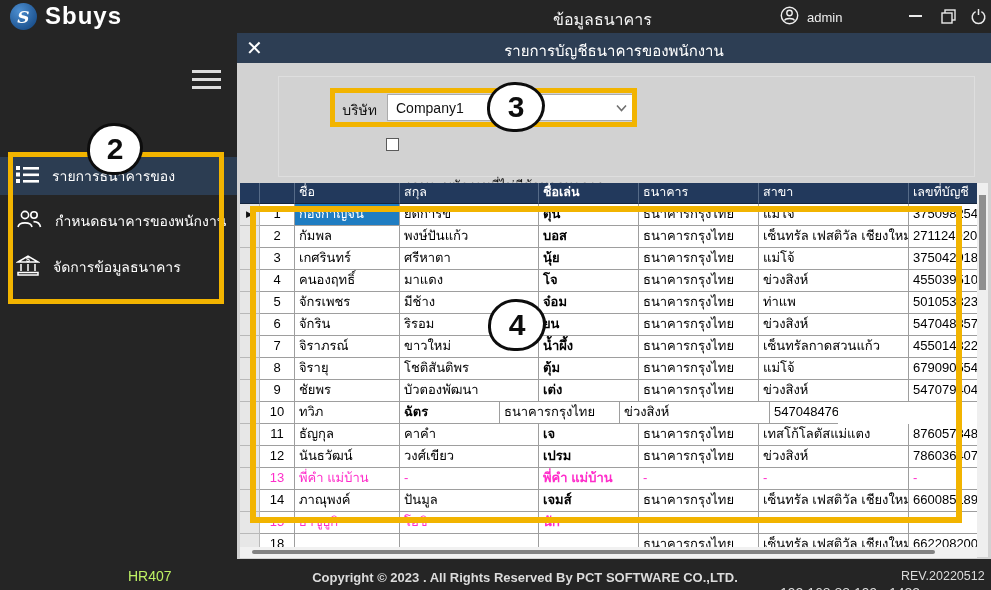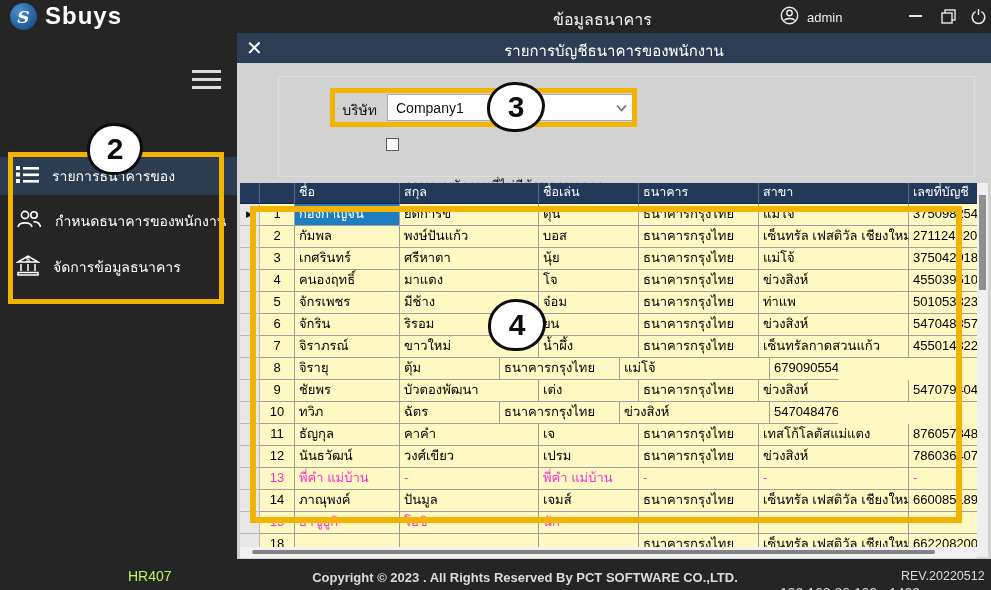--- a/index.html
+++ b/index.html
@@ -41,29 +41,29 @@
   .group-panel { position:absolute; left:41px; top:43px; width:697px; height:101px; border:1px solid #dedede; }
   .company-label { position:absolute; left:100px; top:66px; width:40px; text-align:right; font-size:14px; color:#111; }
   .company-select { position:absolute; left:150px; top:61px; width:248px; height:27px; background:#fff;
     border:1px solid #ababab; font-size:14px; color:#111; display:flex; align-items:center;
     padding-left:8px; cursor:pointer; }
   .company-select svg { position:absolute; right:7px; top:9px; }
   .checkbox-box { position:absolute; left:149px; top:105px; width:13px; height:13px; background:#fff; border:1px solid #5a5a5a; cursor:pointer; }
   .checkbox-label { position:absolute; left:170px; top:103px; font-size:13px; color:#111;margin-top:39px; }
 
   
-  .table-wrap { position:absolute; left:3px; top:150px; width:737px; height:364px; background:#fef9c3; overflow:hidden; }
+  .table-wrap { position:absolute; left:3px; top:150px; width:737px; height:364px; background:#ffffff; overflow:hidden; }
   .tr { display:flex; height:22px; }
   .tr-head { height:21px; }
   .td, .th { flex:none; border-right:1px solid #9e9e9e; border-bottom:1px solid #9e9e9e;
     font-size:13px; line-height:20px; padding-left:4px; white-space:nowrap; overflow:hidden; color:#000; }
   .th { background:#22395c; color:#fff; border-right:1px solid #55импort66; border-right:1px solid #566b88; border-bottom:1px solid #14253d; font-size:12.5px; line-height:19px; }
   .c0 { width:20px; padding:0; text-align:center; }
   .c1 { width:35px; text-align:center; padding-left:0; }
-  .c2 { width:105px; } .c3 { width:139px; } .c4 { width:100px; } .c5 { width:120px; } .c6 { width:150px; }
+  .c2 { width:105px; } .c3 { width:139px; } .c4 { width:100px;font-weight:bold; } .c5 { width:120px; } .c6 { width:150px; }
   .c7 { width:68px; border-right:none; }
   .td.c0 { background:#e7e7e7; border-color:#b9b9b9; }
   .tr.pink .td { color:#ff2dca; }
   .tr.selected .td.c2 { background:#1f7dc2; color:#fff; }
   .arrow { display:none; font-size:9px; color:#111; line-height:21px; }
   .tr.selected .arrow { display:block; }
 
   
   .vscroll { position:absolute; left:740px; top:150px; width:11px; height:374px; background:#efefef; }
   .vscroll .thumb { position:absolute; left:2px; top:12px; width:7px; height:95px; background:#8f8f8f; }
@@ -272,20 +272,21 @@
     <div class="td c3">ขาวใหม่</div>
     <div class="td c4">น้ำผึ้ง</div>
     <div class="td c5">ธนาคารกรุงไทย</div>
     <div class="td c6">เซ็นทรัลกาดสวนแก้ว</div>
     <div class="td c7">455014322</div>
   </div>
         <div class="tr">
     <div class="td c0"></div>
     <div class="td c1">8</div>
     <div class="td c2">จิรายุ</div>
+    <div class="td c3">โชติสันติพร</div>
     <div class="td c4">ตุ้ม</div>
     <div class="td c5">ธนาคารกรุงไทย</div>
     <div class="td c6">แม่โจ้</div>
     <div class="td c7">679090554</div>
   </div>
         <div class="tr">
     <div class="td c0"></div>
     <div class="td c1">9</div>
     <div class="td c2">ชัยพร</div>
     <div class="td c3">บัวตองพัฒนา</div>

